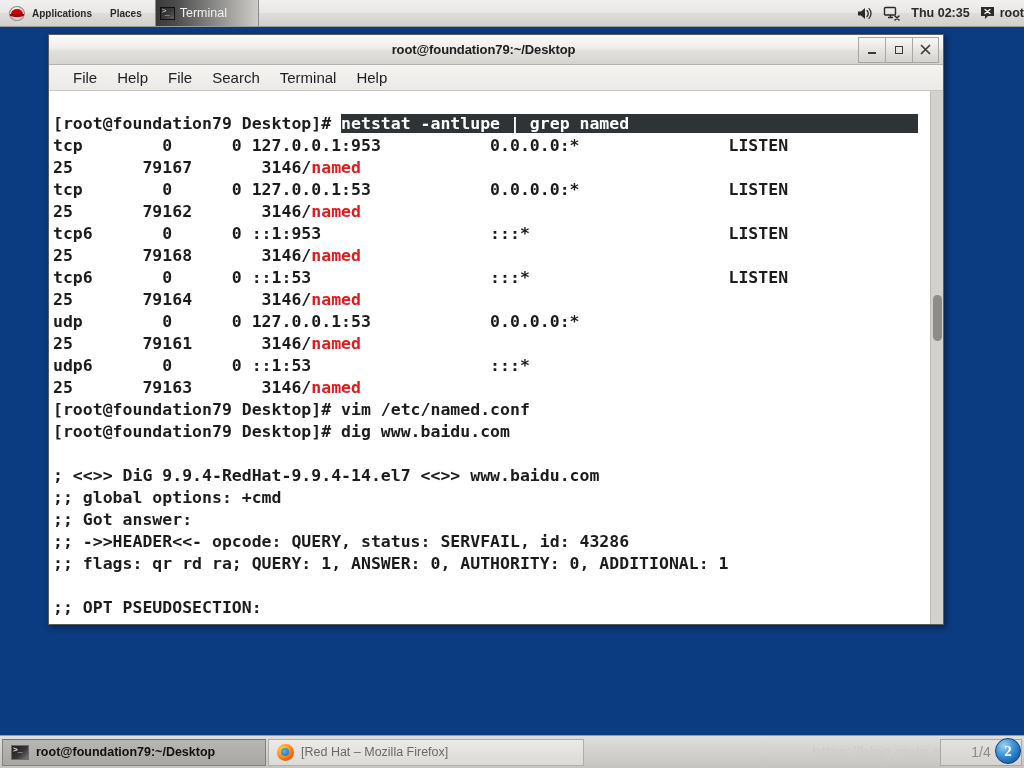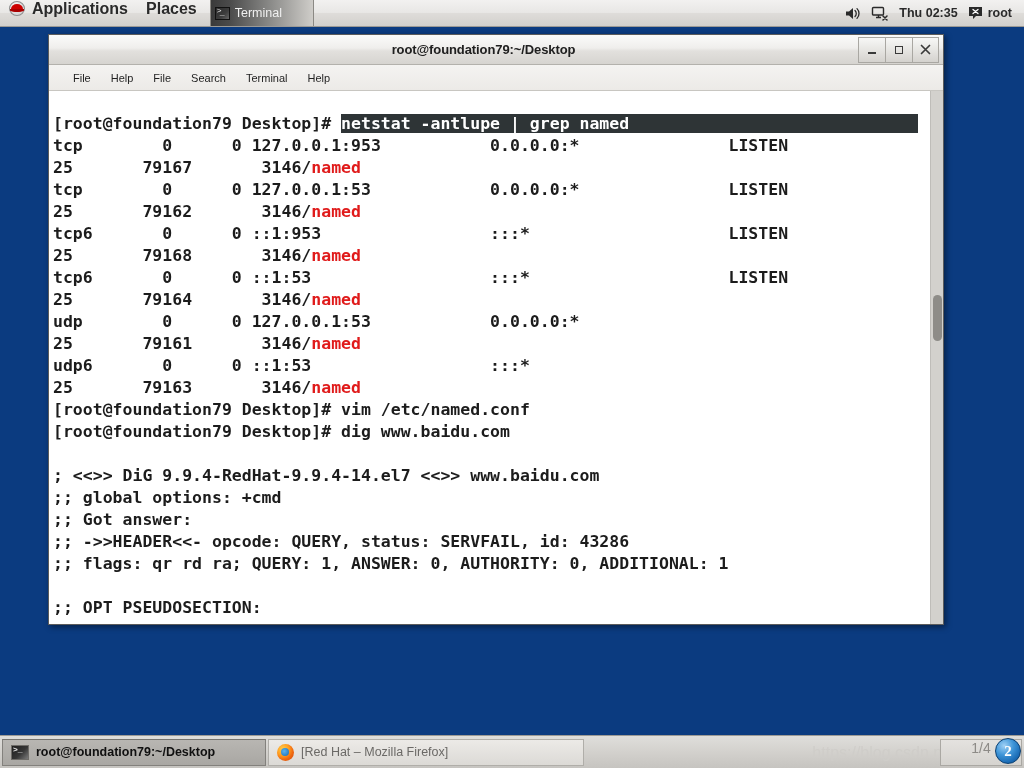--- a/index.html
+++ b/index.html
@@ -31,24 +31,24 @@
     height: 27px;
     background: linear-gradient(to bottom, #f2f1f0 0%, #e8e7e5 48%, #dedcd9 52%, #d2d0cc 100%);
     border-bottom: 1px solid #9c9a95;
     display: flex;
     align-items: stretch;
     font-size: 12.5px;
     color: #1a1a1a;
   }
   .panel-menu {
     display: flex;
-    align-items: flex-start;
+    align-items: center;
     padding: 0 9px;
     font-weight: bold;
-    font-size: 16px;
+    font-size: 10px;
     cursor: default;
     color: #2a2a2a;
   }
   .rh-logo {
     width: 17px; height: 17px;
     margin-right: 6px;
     position: relative;
     flex: none;
   }
   .rh-logo .hat-circle {
@@ -114,21 +114,21 @@
     left: 4px; top: 0px;
     font-size: 8px;
     color: #e8e8e8;
     font-family: "Liberation Mono", monospace;
   }
 
   #panel-right {
     margin-left: auto;
     display: flex;
     align-items: center;
-    padding-right: 12px;
+    padding-right: 0;
     gap: 10px;
   }
   .tray-item {
     display: flex;
     align-items: center;
     gap: 5px;
     font-size: 12.5px;
     font-weight: bold;
     color: #2a2a2a;
     cursor: pointer;
@@ -201,21 +201,21 @@
     height: 26px;
     background: linear-gradient(to bottom, #f4f3f1 0%, #eceae7 100%);
     display: flex;
     align-items: center;
     padding-left: 14px;
     gap: 0px;
     border-bottom: 1px solid #c8c6c1;
     flex: none;
   }
   .menu-item {
-    font-size: 11px;
+    font-size: 15px;
     color: #1f1f1f;
     padding: 2px 10px;
     cursor: pointer;
   }
 
   #terminal-body {
     flex: 1;
     background: #ffffff;
     position: relative;
     overflow: hidden;
@@ -362,21 +362,21 @@
     pointer-events: none;
     white-space: nowrap;
   }
   #workspace-switcher {
     margin-left: auto;
     height: 27px;
     width: 82px;
     background: linear-gradient(to bottom, #e4e2df 0%, #d5d3cf 100%);
     border: 1px solid #aaa8a3;
     display: flex;
-    align-items: flex-start;
+    align-items: center;
     justify-content: center;
     font-size: 14px;
     color: #8d8b87;
     position: relative;
     cursor: pointer;
     flex: none;
   }
   #blue-circle {
     position: absolute;
     right: 3px;

